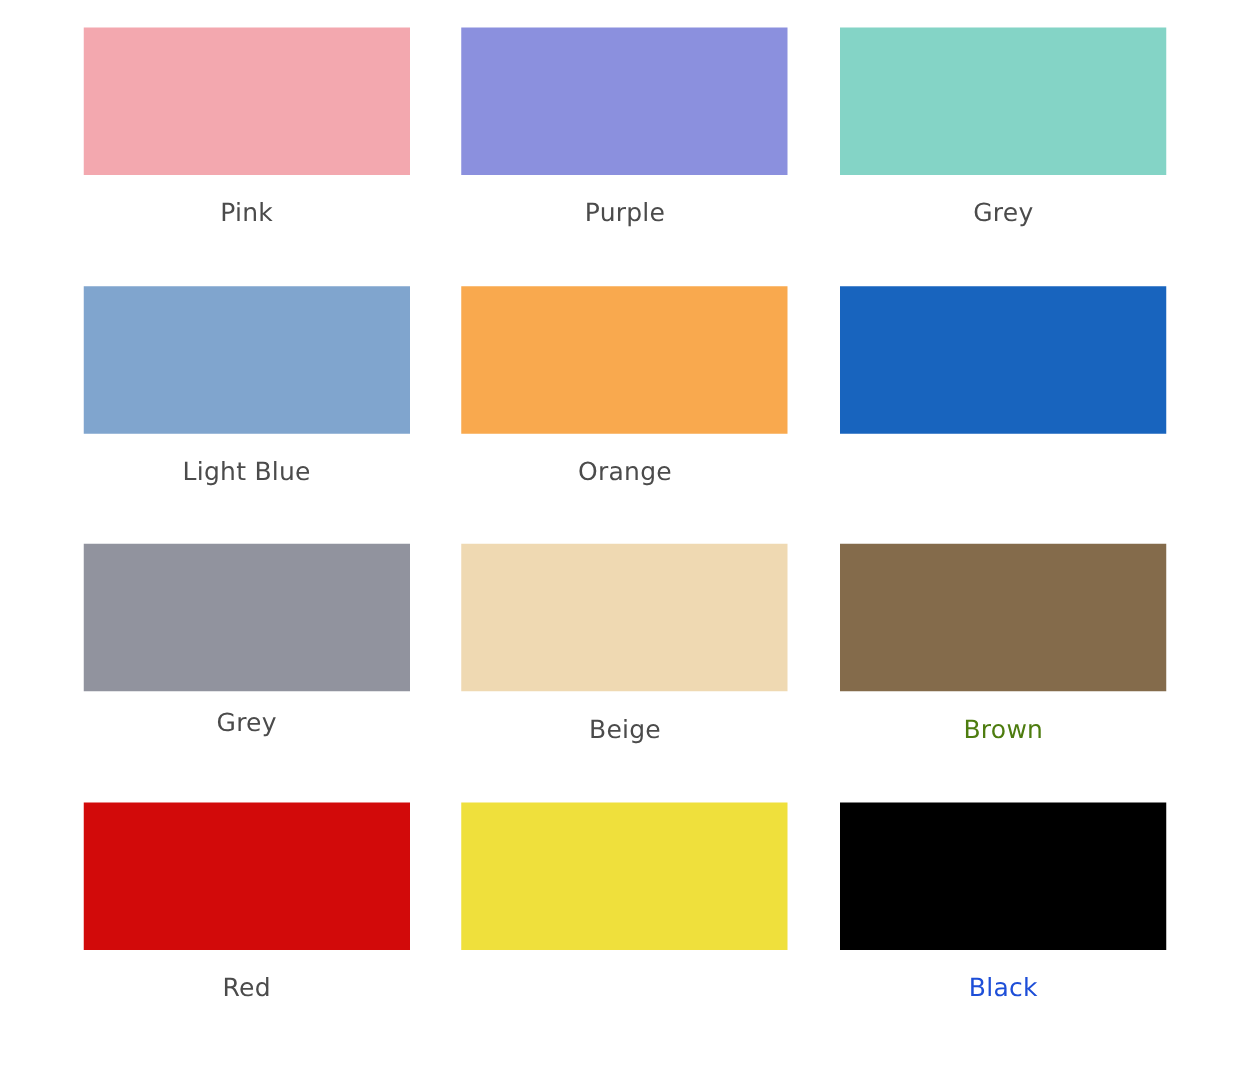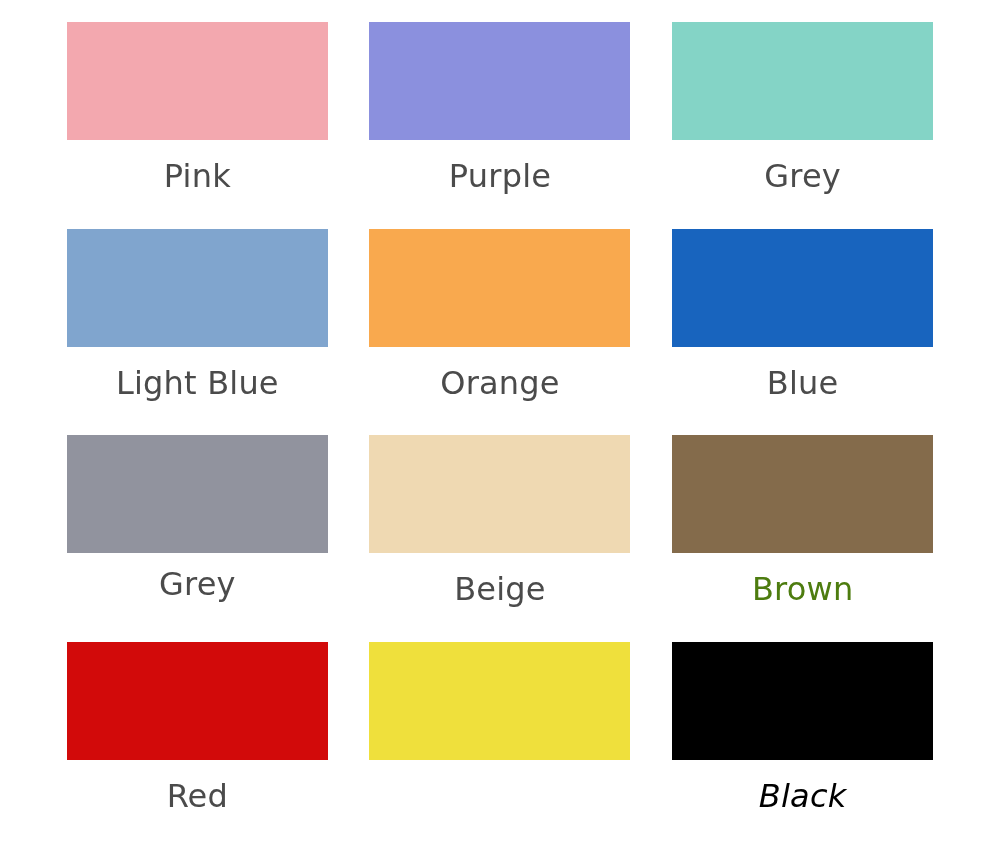--- a/index.html
+++ b/index.html
@@ -48,21 +48,21 @@
     display: block;
     border: 0;
     border-radius: 0;
     flex: 0 0 auto;
   }
   .swatch-label {
     display: block;
     width: 100%;
     text-align: center;
     font-family: "DejaVu Sans", sans-serif;
-    font-size: 32px;
+    font-size: 20px;
     font-weight: 400;
     line-height: 1;
     color: #4b4b4b;
     letter-spacing: 0.2px;
     margin-top: 20px;
     white-space: nowrap;
   }
 </style>
 </head>
 <body style="background-color: rgb(255, 255, 255);">
@@ -90,21 +90,20 @@
       <span class="swatch-label" style="color: rgb(75, 75, 75);">Light Blue</span>
     </div>
 
     <div class="swatch-cell">
       <div class="swatch-chip" style="background-color: rgb(249, 169, 78);"></div>
       <span class="swatch-label" style="color: rgb(75, 75, 75);">Orange</span>
     </div>
 
     <div class="swatch-cell">
       <div class="swatch-chip" style="background-color: rgb(24, 100, 190);"></div>
-      <span class="swatch-label" style="color: rgb(75, 75, 75);">Blue</span>
     </div>
 
     <div class="swatch-cell">
       <div class="swatch-chip" style="background-color: rgb(145, 147, 158);"></div>
       <span class="swatch-label" style="color: rgb(75, 75, 75); margin-top: 15px;">Grey</span>
     </div>
 
     <div class="swatch-cell">
       <div class="swatch-chip" style="background-color: rgb(239, 217, 178);"></div>
       <span class="swatch-label" style="color: rgb(75, 75, 75);">Beige</span>
@@ -119,17 +118,17 @@
       <div class="swatch-chip" style="background-color: rgb(210, 10, 10);"></div>
       <span class="swatch-label" style="color: rgb(75, 75, 75);">Red</span>
     </div>
 
     <div class="swatch-cell">
       <div class="swatch-chip" style="background-color: rgb(239, 224, 60);"></div>
     </div>
 
     <div class="swatch-cell">
       <div class="swatch-chip" style="background-color: rgb(0, 0, 0);"></div>
-      <span class="swatch-label" style="color: #000000; font-style: italic;">Black</span>
+      <span class="swatch-label" style="color: #1d4ed8;">Black</span>
     </div>
 
   </div>
 </div>
 
 </body></html>

